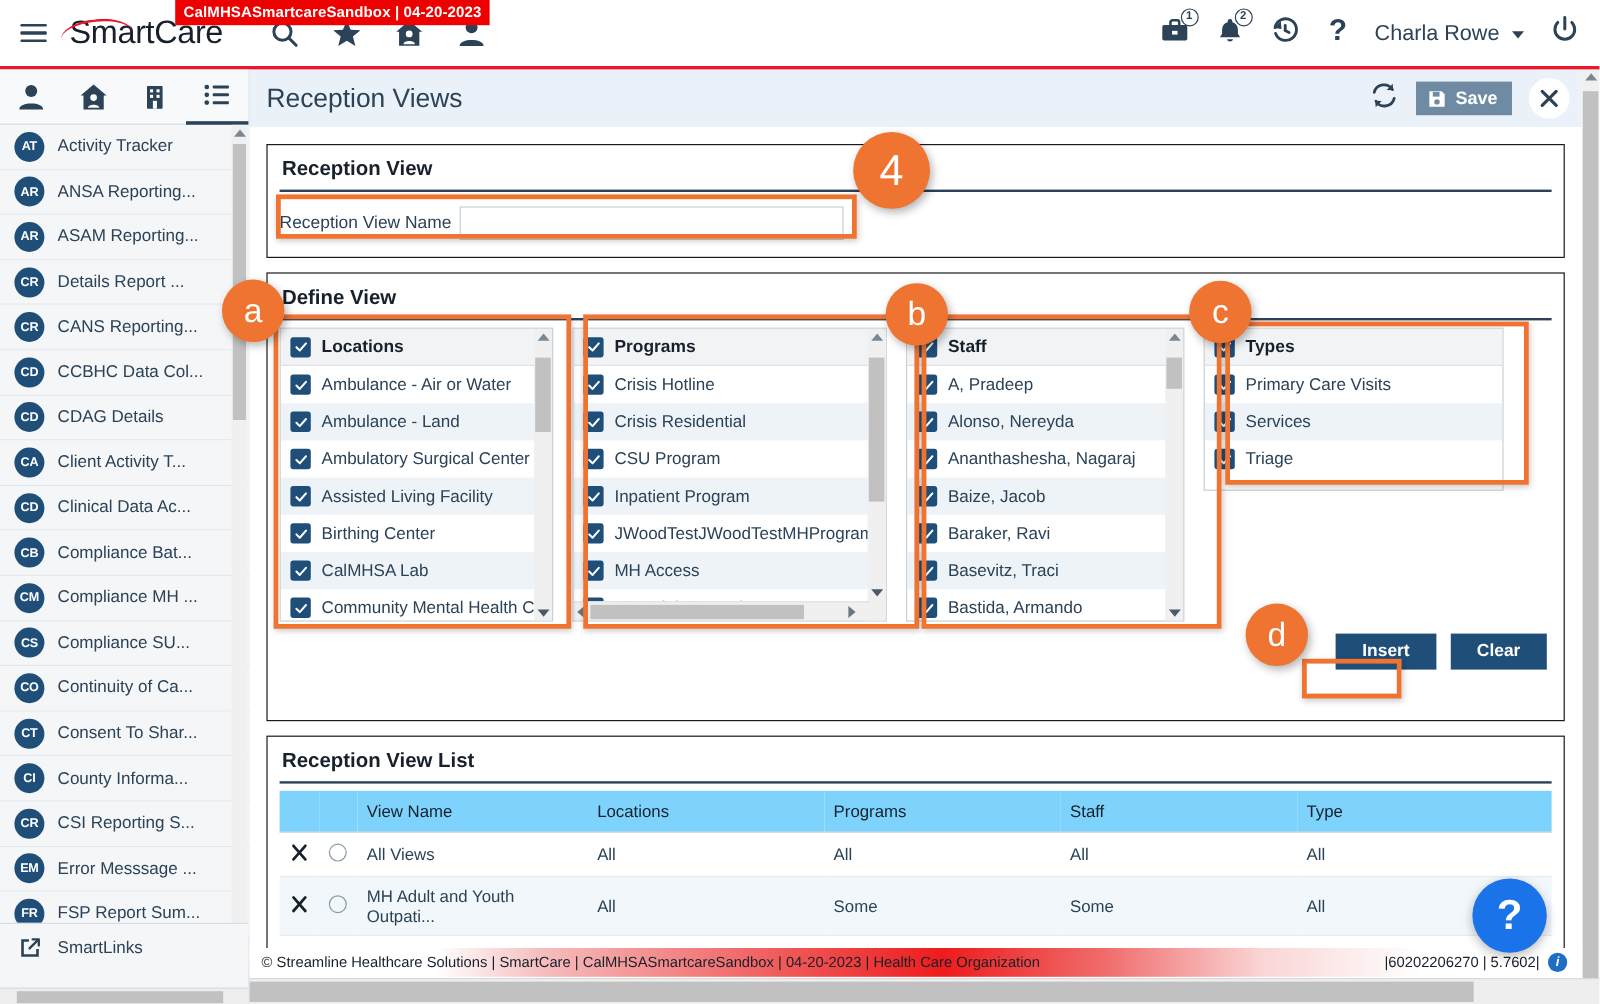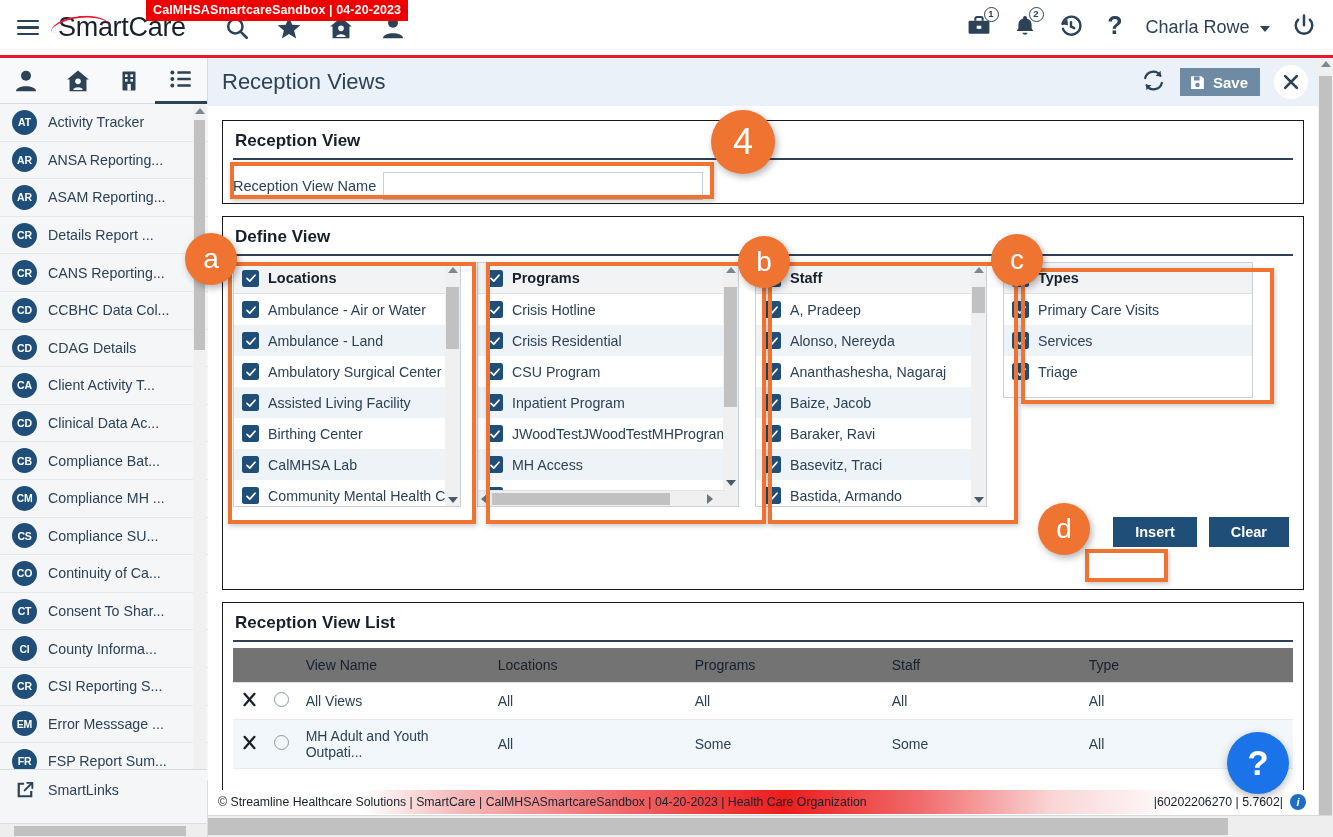--- a/index.html
+++ b/index.html
@@ -116,21 +116,21 @@
     position:absolute; left:208px; top:106px; width:1110px; height:694px;
     background:#ffffff; overflow:hidden;
   }
   .panel {
     border:1px solid #1a1a1a; margin:14px 14px 0 14px; background:#ffffff; position:relative;
   }
   .panel-title { font-size:17px; font-weight:bold; color:#17202b; padding:10px 0 7px 12px; }
   .panel-rule { height:2px; background:#2b4257; margin:0 10px; }
 
   
-  #panel-reception-view { height:84px; }
+  #panel-reception-view { height:95px; }
   .field-row { display:flex; align-items:center; padding:12px 0 0 10px; }
   .field-label { font-size:14.5px; color:#2b4257; width:150px; }
   .field-input {
     width:320px; height:28px; border:1px solid #c9d0d6; background:#ffffff; outline:none;
     font-size:14px; padding:0 6px; color:#2b4257; font-family:"Liberation Sans", sans-serif;
   }
 
   
   #panel-define-view { height:374px; margin-top:12px; }
   .lists-row { display:flex; gap:16px; padding:6px 10px 0 10px; }
@@ -161,21 +161,21 @@
   .btn-row { display:flex; justify-content:flex-end; gap:12px; padding:10px 14px 0 0; }
   .dark-btn {
     background:#1f4e79; color:#ffffff; font-size:14.5px; font-weight:bold;
     padding:7px 22px; border:none; cursor:pointer; font-family:"Liberation Sans", sans-serif;
   }
 
   
   #panel-view-list { height:252px; margin-top:12px; }
   .tbl { width:calc(100% - 20px); margin:6px 10px 0 10px; border-collapse:collapse; }
   .tbl th {
-    background:#737373; font-size:14px; font-weight:normal; color:#17202b;
+    background:#7dd3fc; font-size:14px; font-weight:normal; color:#17202b;
     text-align:left; padding:9px 8px; border-bottom:1px solid #e0e0e0;margin-top:40px;
   }
   .tbl td {
     font-size:14px; color:#2b4257; padding:8px 8px; border-bottom:1px solid #e8ecef;
   }
   .tbl tr.alt td { background:#f2f7fb; }
   .x-ic { cursor:pointer; }
   .radio-o {
     width:15px;height:15px;border:1.5px solid #8a9aa8;border-radius:50%;display:inline-block; cursor:pointer;
   }

